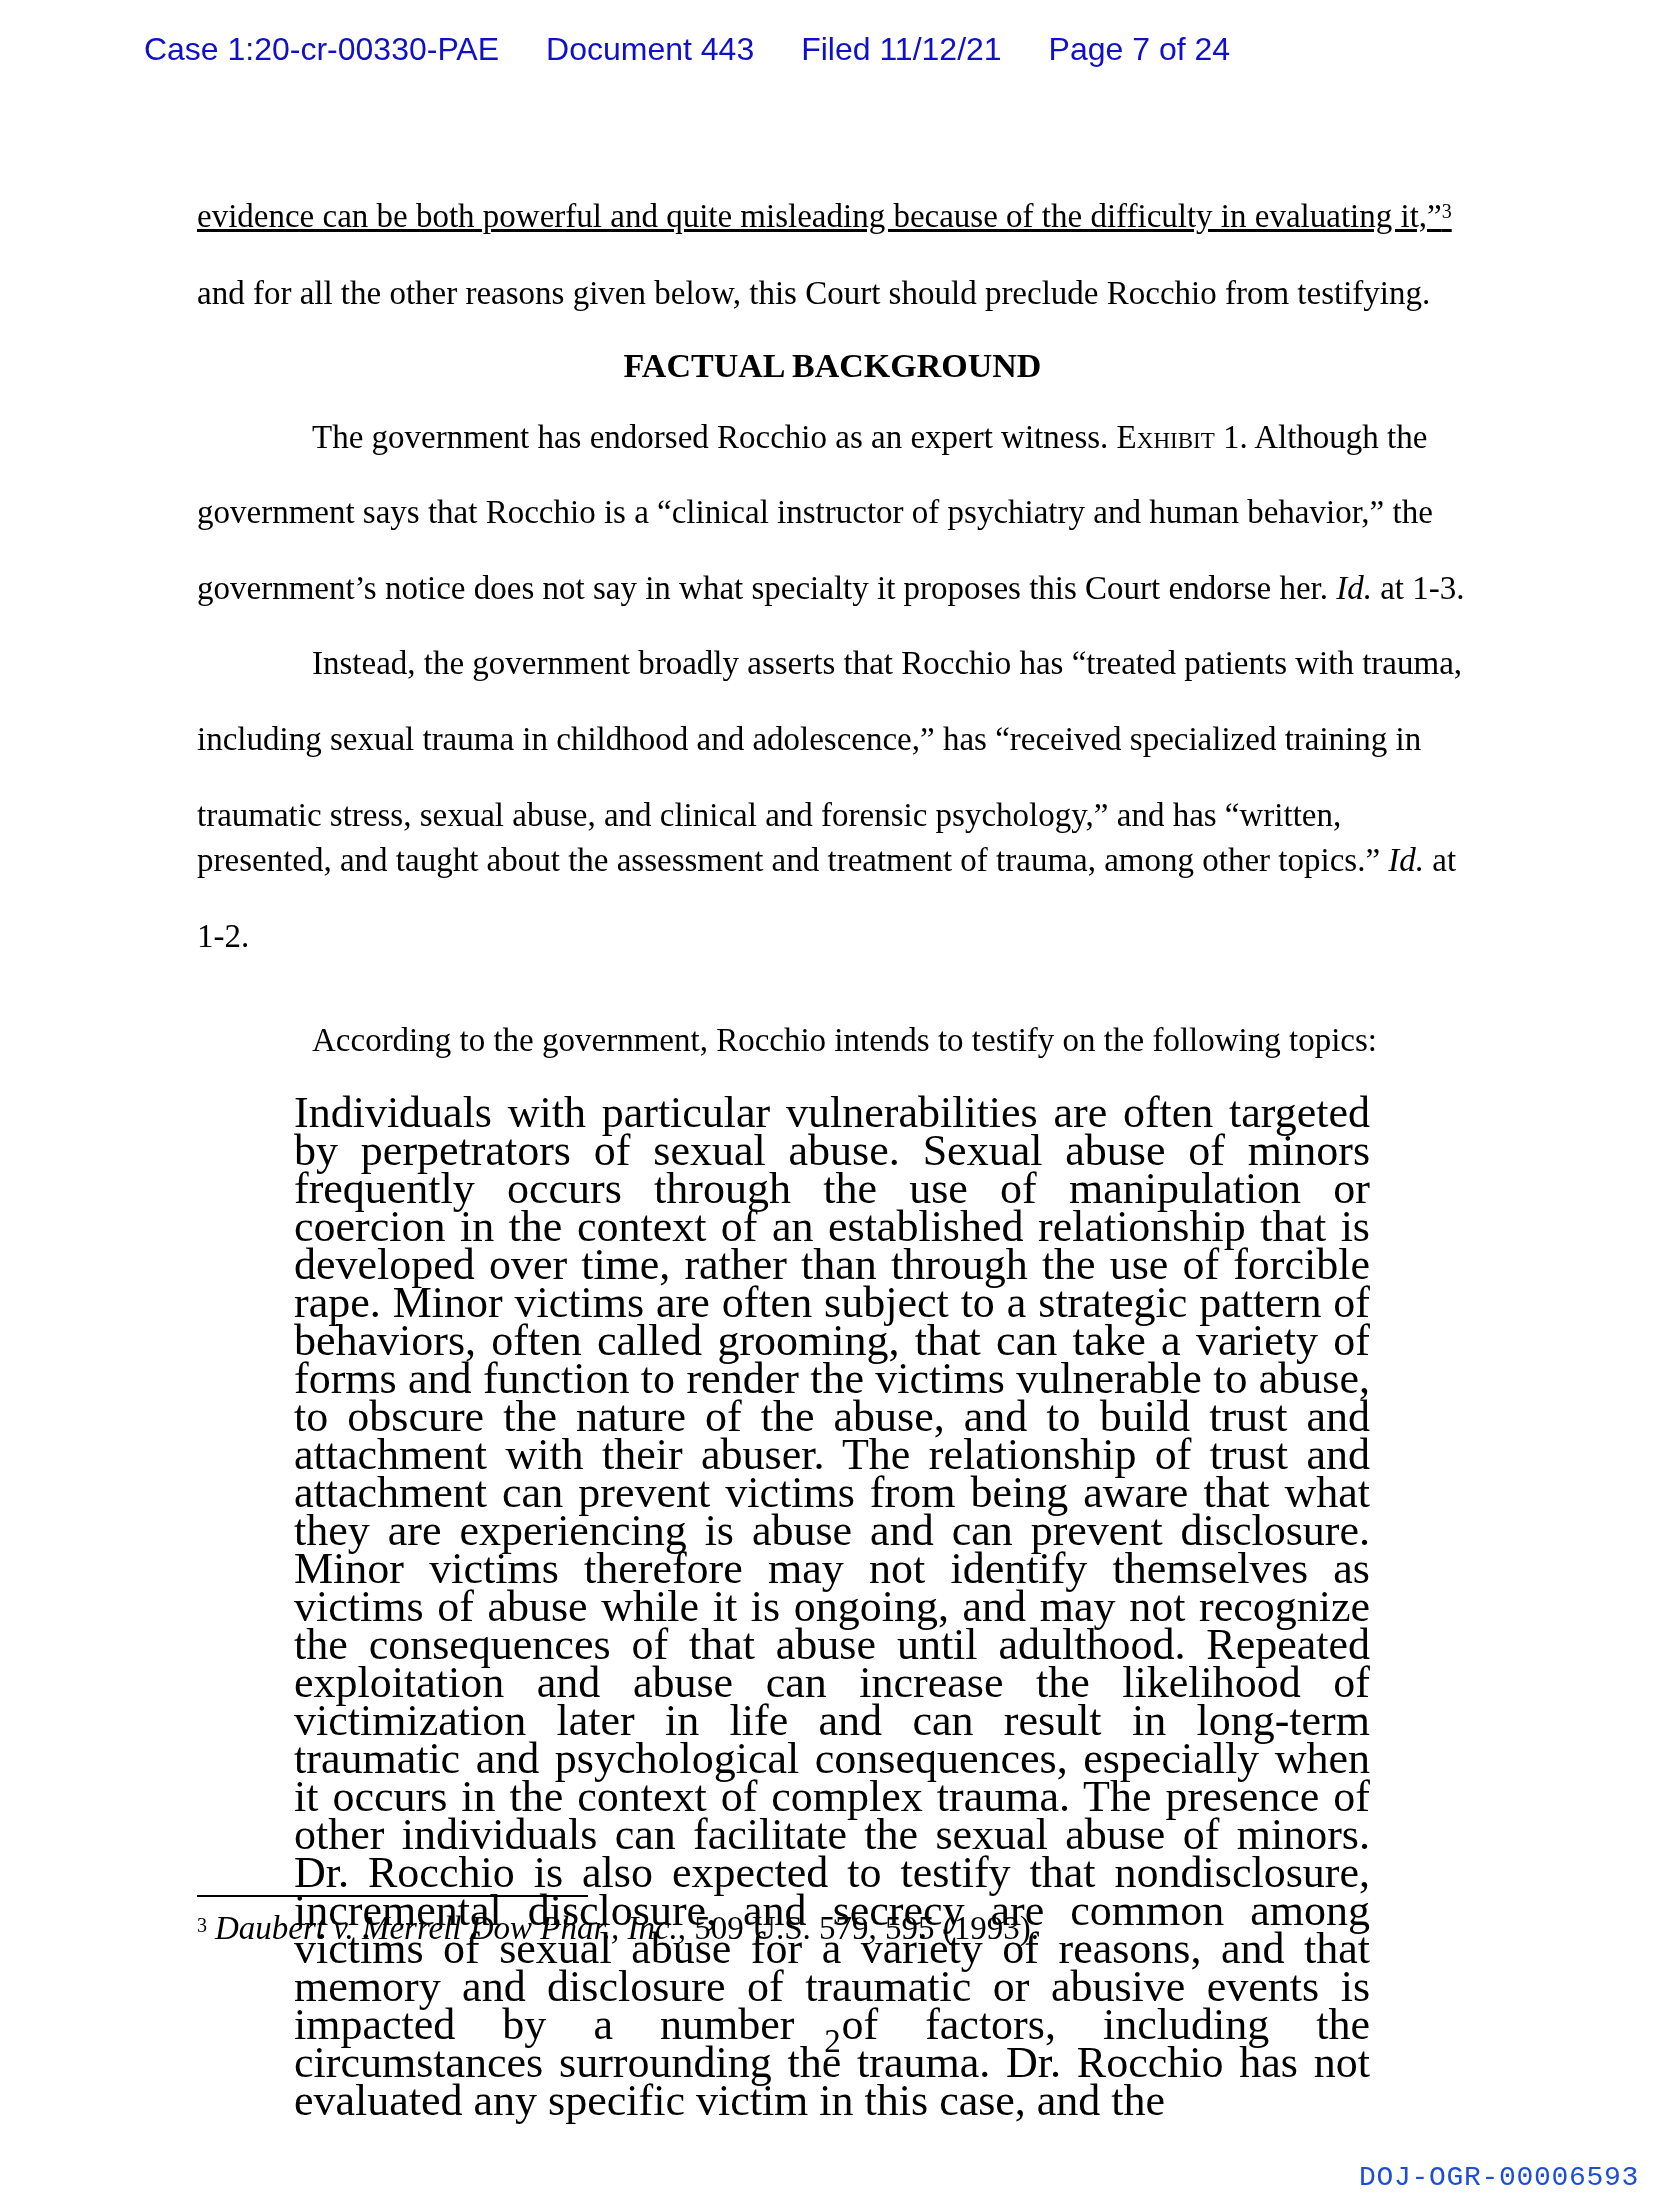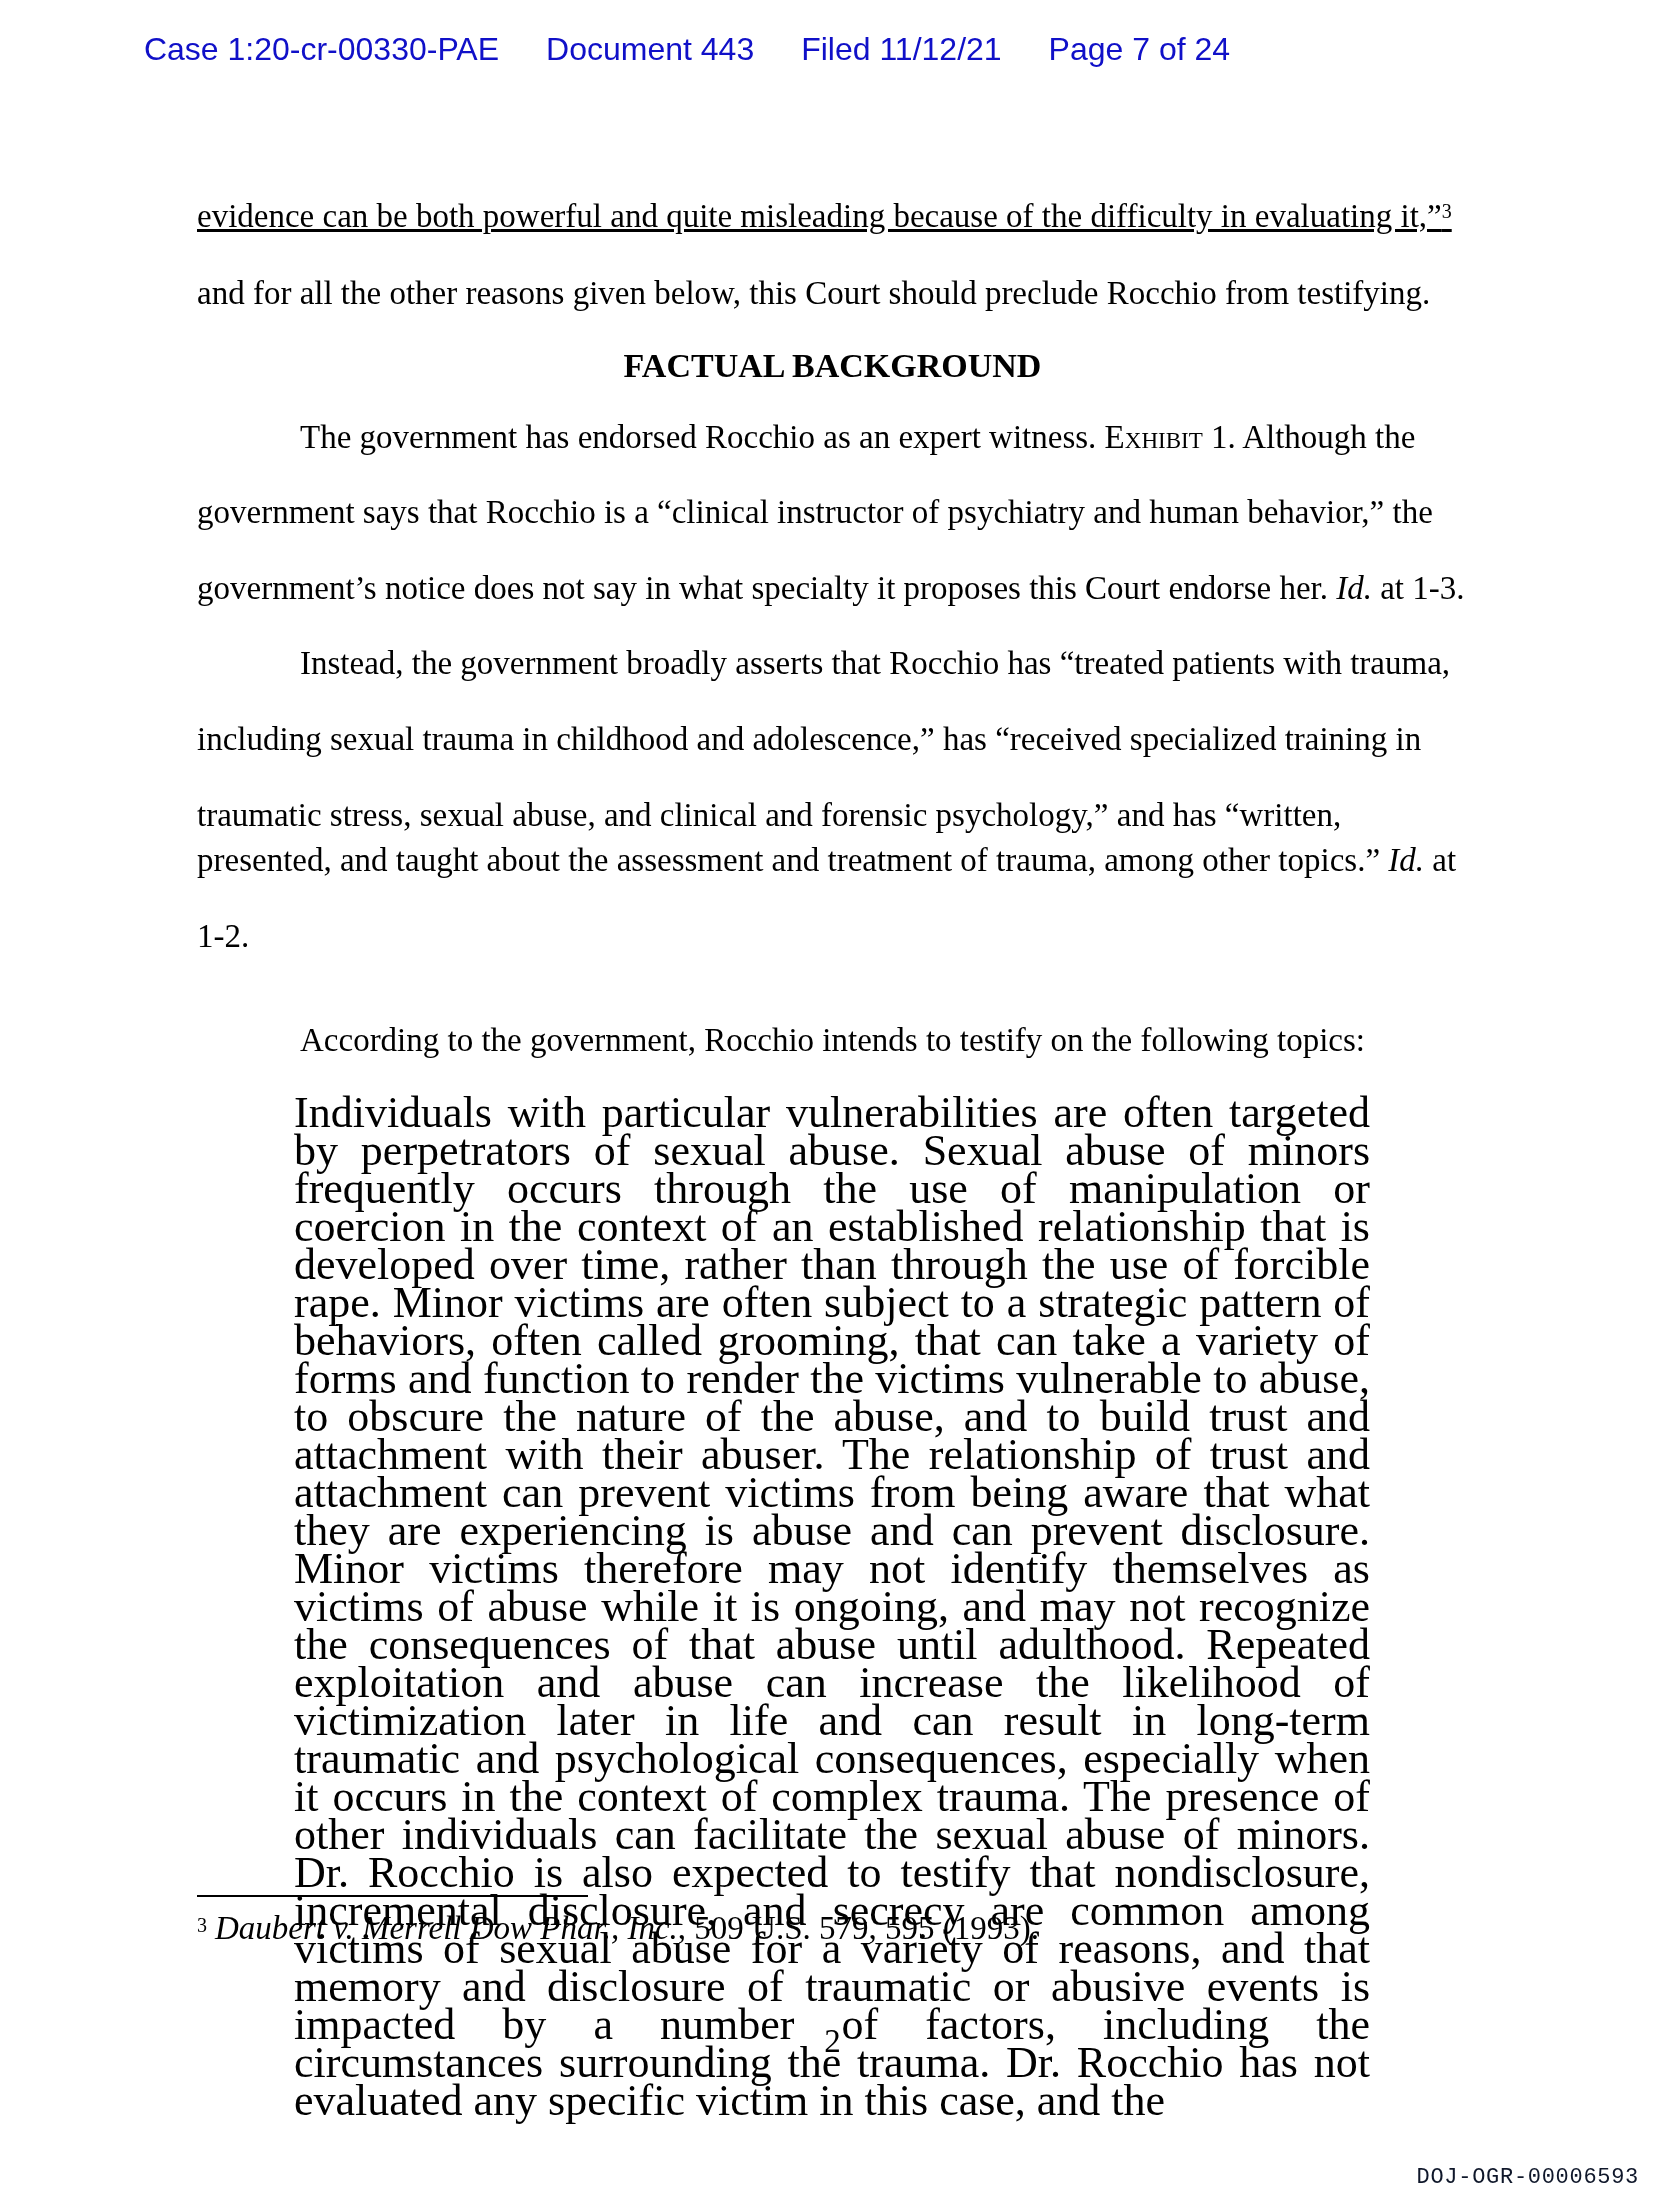--- a/index.html
+++ b/index.html
@@ -30,21 +30,21 @@
   .header span { display: inline-block; }
   .header .gap { display: inline-block; width: 47px; }
 
   .line {
     position: absolute;
     left: 197px;
     font-size: 33px;
     line-height: 39px;
     white-space: nowrap;
   }
-  .indent { left: 300px; }
+  .indent { left: 312px; }
   .sup {
     font-size: 20px;
     vertical-align: top;
     position: relative;
     top: -5.3px;
   }
   .smallcaps { font-variant: small-caps; }
   .italic { font-style: italic; }
 
   .heading {
@@ -99,23 +99,23 @@
     text-align: center;
     font-size: 33px;
     line-height: 39px;
   }
 
   .bates {
     position: absolute;
     right: 36px;
     top: 2161px;
     font-family: "Liberation Mono", "DejaVu Sans Mono", monospace;
-    font-size: 22px;
+    font-size: 28px;
     line-height: 33px;
-    color: #0f172a;
+    color: #1d4ed8;
     letter-spacing: 0.7px;
   }
 </style>
 </head>
 <body>
 
 <div class="header"><span>Case 1:20-cr-00330-PAE</span><span class="gap"></span><span>Document 443</span><span class="gap"></span><span>Filed 11/12/21</span><span class="gap"></span><span>Page 7 of 24</span></div>
 
 <div class="line" style="top:197px;text-decoration:underline;"><span>evidence can be both powerful and quite misleading because of the difficulty in evaluating it,”</span><span class="sup">3</span></div>
 <div class="line" style="top:274px;">and for all the other reasons given below, this Court should preclude Rocchio from testifying.</div>

